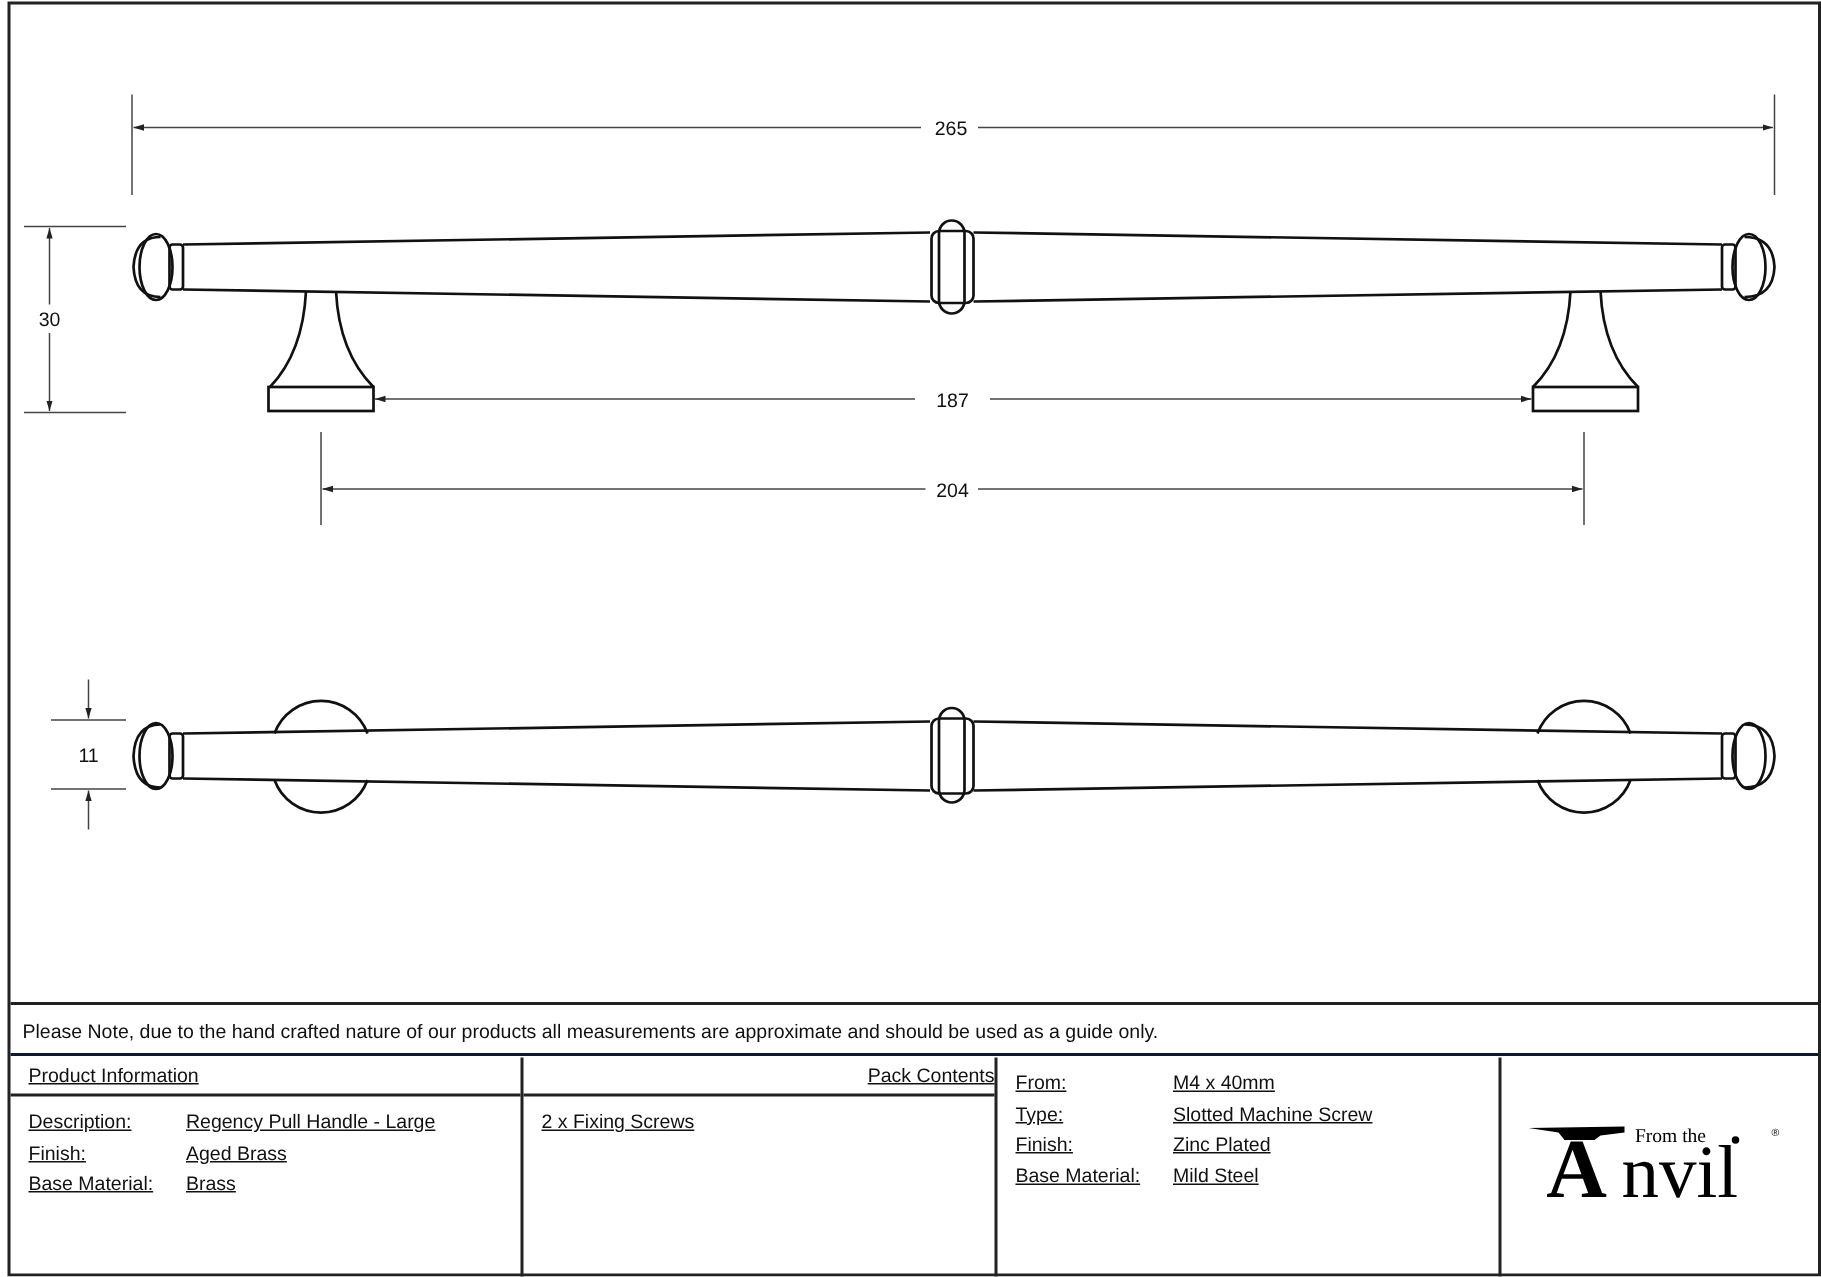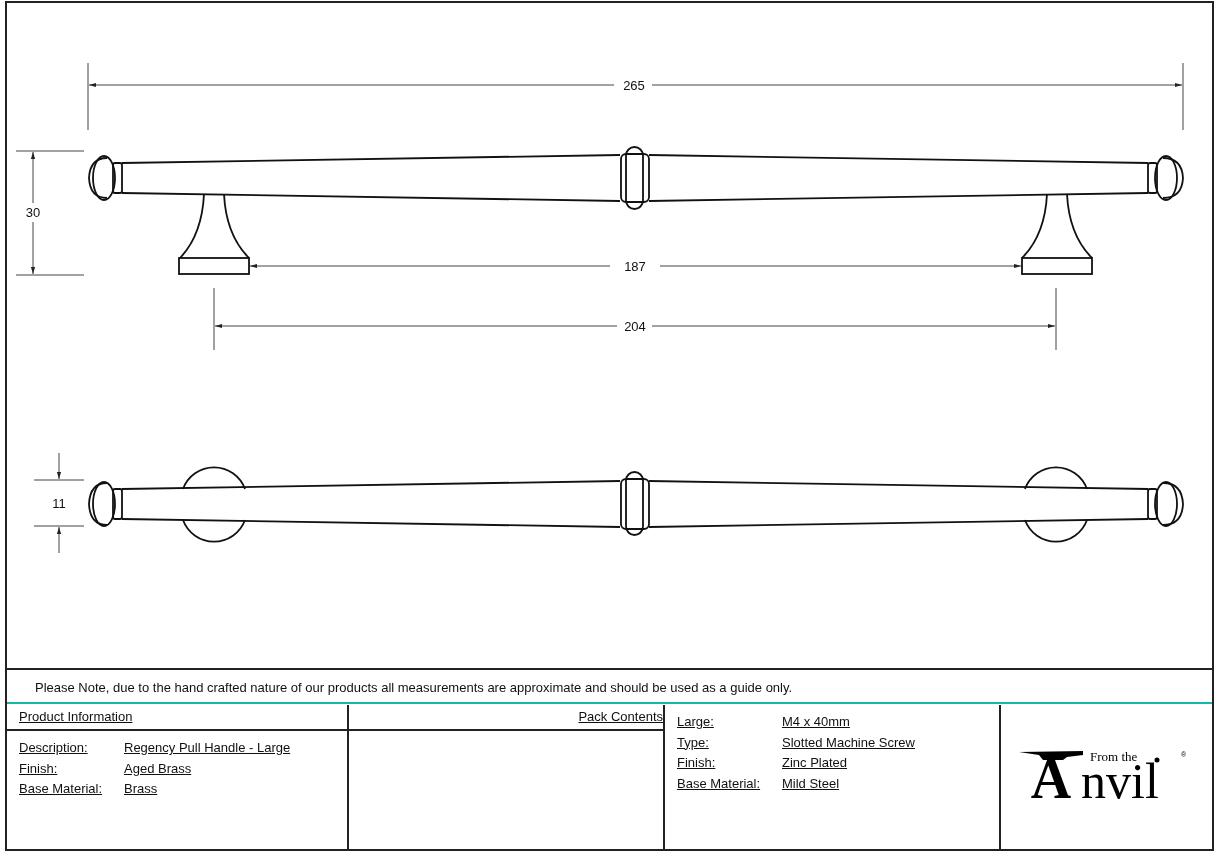--- a/index.html
+++ b/index.html
@@ -3,22 +3,22 @@
 <meta charset="utf-8">
 <style>
   html, body { margin:0; padding:0; background:#fff; }
   body { width:1214px; height:851px; position:relative; overflow:hidden;
          font-family:"Liberation Sans", sans-serif; color:#111; }
   .frame { position:absolute; left:5px; top:1px; width:1205px; height:846px;
            border:2px solid #222; box-sizing:content-box; }
   svg.drawing { position:absolute; left:0; top:0; }
   .dim-label { font-family:"Liberation Sans", sans-serif; font-size:13px; fill:#111; }
   .note { position:absolute; left:7px; top:668px; width:1205px; height:36px;
-          border-top:2px solid #222; border-bottom:2px solid #14b8a6;
-          font-size:13px; line-height:36px; padding-left:28px; box-sizing:border-box; }
+          border-top:2px solid #222; border-bottom:2px solid #0f172a;
+          font-size:13px; line-height:36px; padding-left:8px; box-sizing:border-box; }
   .tbl { position:absolute; top:705px; height:180px; box-sizing:border-box;text-decoration:underline; }
   .col-head { height:26px; line-height:24px; font-size:13px; padding-left:12px;
               border-bottom:2px solid #222; box-sizing:border-box; }
   .col-body { padding:7px 0 0 12px; font-size:13px; }
   .row { height:20.5px; line-height:20.5px; display:flex; }
   .row .k { width:105px; }
   .col1 { left:7px; width:342px; border-right:2px solid #222; }
   .col2 { left:349px; width:316px; border-right:2px solid #222;text-align:right; }
   .col3 { left:665px; width:336px; border-right:2px solid #222; }
   .col3 .row .k { width:105px; }
@@ -134,27 +134,28 @@
     <div class="row">
         <span class="k">Base Material:</span>
         <span>Brass</span>
       </div>
   </div>
 </div>
 
 <div class="tbl col2">
   <div class="col-head">Pack Contents</div>
   <div class="col-body">
+    <div class="row">2 x Fixing Screws</div>
   </div>
 </div>
 
 <div class="tbl col3">
   <div class="col-body">
     <div class="row">
-        <span class="k">Large:</span>
+        <span class="k">From:</span>
         <span>M4 x 40mm</span>
       </div>
     <div class="row">
         <span class="k">Type:</span>
         <span>Slotted Machine Screw</span>
       </div>
     <div class="row">
         <span class="k">Finish:</span>
         <span>Zinc Plated</span>
       </div>

